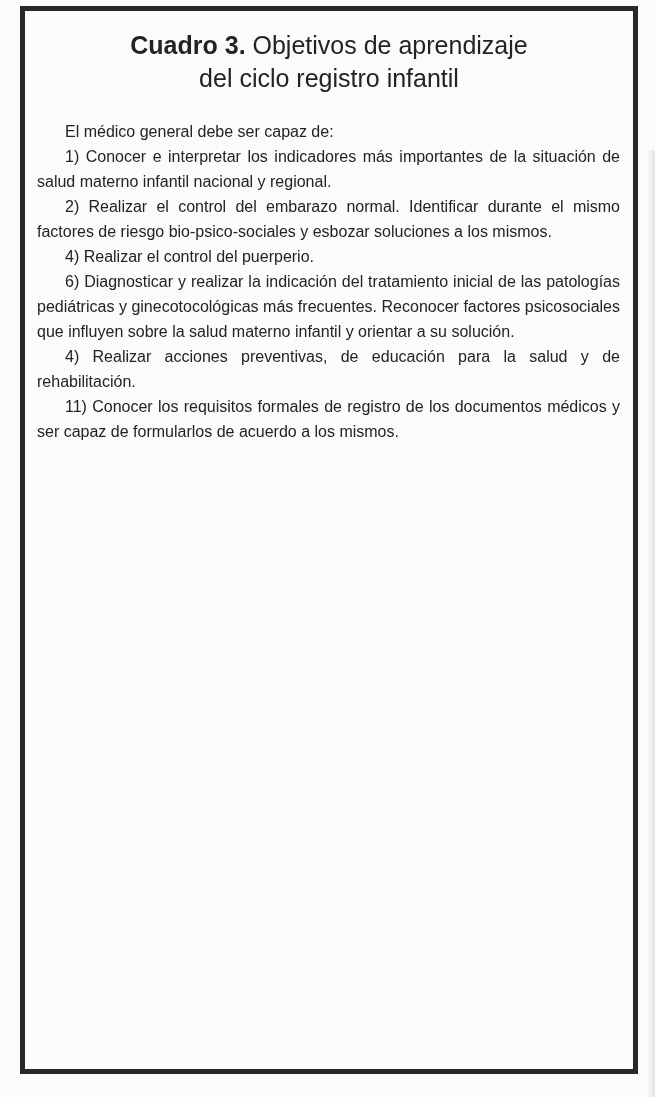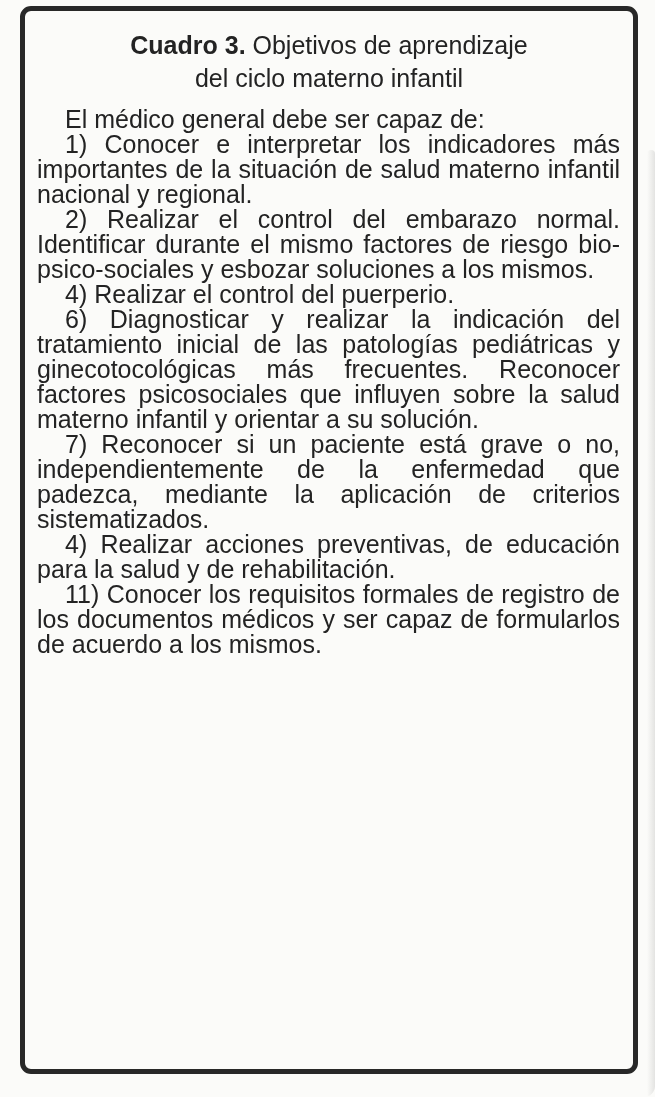--- a/index.html
+++ b/index.html
@@ -1,20 +1,20 @@
 <!DOCTYPE html>
 <html lang="es" style="--paper: #fbfbf9; --ink: #232323; --frame: #282828;"><head>
 <meta charset="utf-8">
 <style>
   :root{
     --paper:#fbfbf9;
     --ink:#232323;
     --frame:#282828;
   }
-  *{margin:0;padding:0;box-sizing:border-box;border-radius:11px;}
+  *{margin:0;padding:0;box-sizing:border-box;}
   html,body{width:655px;height:1097px;}
   body{
     background:var(--paper);
     font-family:"Liberation Sans", sans-serif;
     color:var(--ink);
     position:relative;
     overflow:hidden;
   }
   .scan-artifact{
     position:absolute;
@@ -34,46 +34,45 @@
   }
   .title{
     margin-top:18px;
     text-align:center;
     font-size:25px;
     line-height:33px;
     color:var(--ink);
   }
   .title .bold{font-weight:bold;}
   .content{
-    margin-top:12px;
+    margin-top:24px;
     padding:0 13px 0 12px;
-    font-size:25px;
+    font-size:16px;
     line-height:25px;
     text-align:justify;
   }
   .para{
     text-indent:28px;
     margin:0;
   }
 </style>
 </head>
 <body>
 
 <div class="scan-artifact"></div>
 
 <div class="box">
   <div class="title">
     <div><span class="bold">Cuadro 3.</span><span> Objetivos de aprendizaje</span></div>
-    <div>del ciclo materno infantil</div>
+    <div>del ciclo registro infantil</div>
   </div>
   <div class="content">
     <p class="para">El médico general debe ser capaz de:</p>
     <div>
         <p class="para">1) Conocer e interpretar los indicadores más importantes de la situación de salud materno infantil nacional y regional.</p>
         <p class="para">2) Realizar el control del embarazo normal. Identificar durante el mismo factores de riesgo bio-psico-sociales y esbozar soluciones a los mismos.</p>
         <p class="para">4) Realizar el control del puerperio.</p>
         <p class="para">6) Diagnosticar y realizar la indicación del tratamiento inicial de las patologías pediátricas y ginecotocológicas más frecuentes. Reconocer factores psicosociales que influyen sobre la salud materno infantil y orientar a su solución.</p>
-        <p class="para">7) Reconocer si un paciente está grave o no, independientemente de la enfermedad que padezca, mediante la aplicación de criterios sistematizados.</p>
         <p class="para">4) Realizar acciones preventivas, de educación para la salud y de rehabilitación.</p>
         <p class="para">11) Conocer los requisitos formales de registro de los documentos médicos y ser capaz de formularlos de acuerdo a los mismos.</p>
       </div>
   </div>
 </div>
 
 </body></html>

